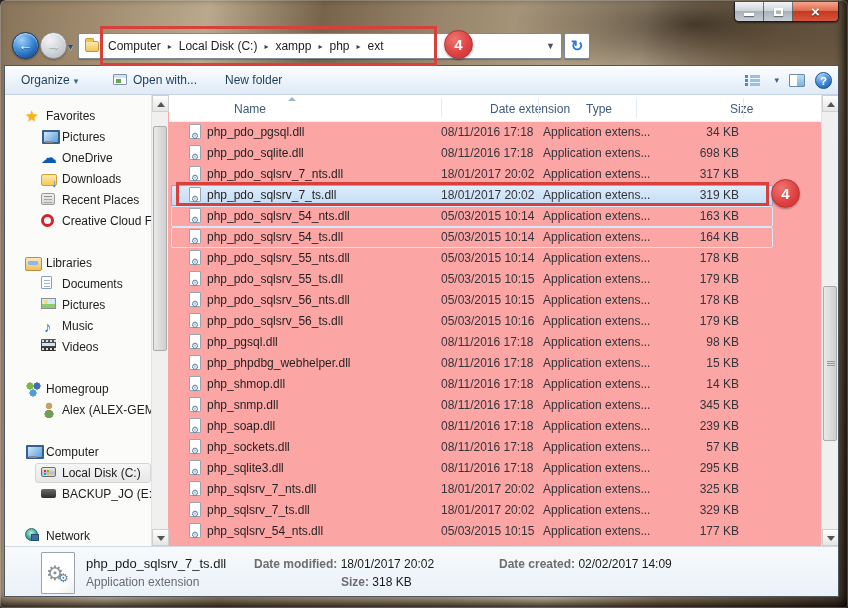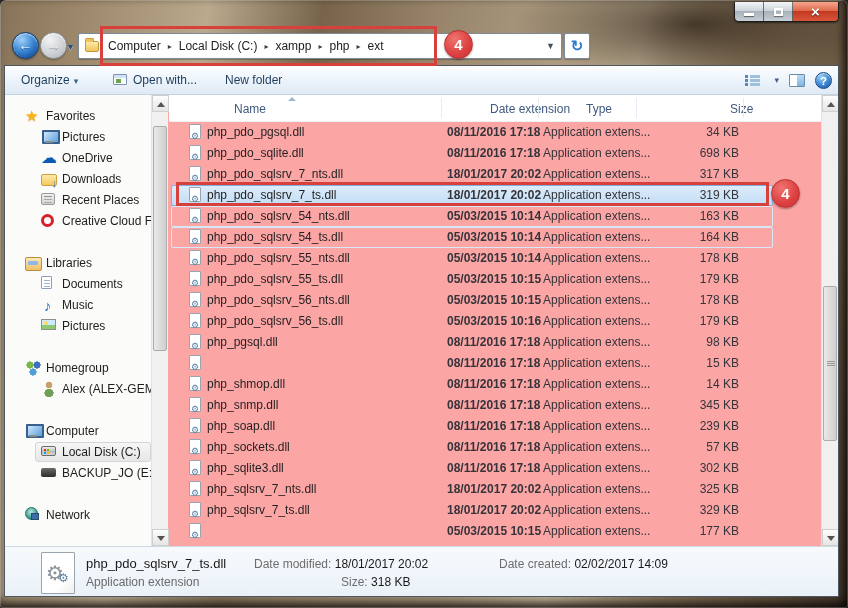--- a/index.html
+++ b/index.html
@@ -180,34 +180,34 @@
 .file-rows { position:absolute; left:164px; top:27px; width:654px; bottom:0; overflow:hidden; }
 .file-row { position:relative; height:21px; line-height:21px; color:#211f1f; }
 .file-row.selected::before { content:''; position:absolute; left:2px; width:600px; top:0; bottom:0;
   background:linear-gradient(#dcecfb,#c3ddf5); border:1px solid #84aede; border-radius:2px; }
 .file-row.hint::before { content:''; position:absolute; left:2px; width:600px; top:0; bottom:0;
   border:1px solid #d7e8f9; border-radius:2px; }
 .f-icon { position:absolute; left:20px; top:2px; width:16px; height:16px; z-index:1; }
 .i-dll-file-icon { width:12px; height:15px; background:#fff; border:1px solid #9aa4ad; border-radius:1px; }
 .i-dll-file-icon::before { content:'⚙'; position:absolute; left:1px; top:1px; font-size:9px; color:#5b84a8; }
 .f-name { position:absolute; left:38px; z-index:1; }
-.f-date { position:absolute; left:278px; z-index:1; color:#35343a;font-weight:bold; }
+.f-date { position:absolute; left:272px; z-index:1; color:#35343a; }
 .f-type { position:absolute; left:374px; z-index:1; color:#35343a; }
 .f-size { position:absolute; right:84px; z-index:1; color:#35343a; }
 
 
 .details { position:absolute; left:0; right:0; top:480px; height:52px;
   background:linear-gradient(#f7fafc,#e9f1f8); border-top:1px solid #d0d8e2; }
 .details-file-icon { position:absolute; left:36px; top:5px; width:34px; height:42px;
   background:linear-gradient(135deg,#fff 70%,#eee); border:1px solid #9aa4ad; border-radius:1px; }
 .details-file-icon::before { content:'⚙'; position:absolute; left:4px; top:8px; font-size:20px; color:#8b9298; }
 .details-file-icon::after { content:'⚙'; position:absolute; left:16px; top:18px; font-size:12px; color:#5b84a8; }
 .d-name { position:absolute; left:81px; top:9px; font-size:13px; color:#1a1a1a; }
 .d-type { position:absolute; left:81px; top:28px; color:#6b6b6b; }
-.d-lbl { color:#6d6d6d; } .d-val { color:#1a1a1a; }
+.d-lbl { color:#6d6d6d;font-weight:bold; } .d-val { color:#1a1a1a; }
 .d-modified { position:absolute; left:249px; top:10px; }
 .d-size { position:absolute; left:336px; top:28px; }
 .d-created { position:absolute; left:494px; top:10px; }
 </style>
 </head>
 <body>
 
 <div id="stage">
   <div class="frame">
 
@@ -304,29 +304,33 @@
       <span class="sb-icon i-libraries-icon"></span>
       <span class="sb-label">Libraries</span>
     </div>
     <div class="sb-children">
   <div class="sb-item sb-child">
     <span class="sb-icon i-documents-icon"></span>
     <span class="sb-label">Documents</span>
   </div>
 
   <div class="sb-item sb-child">
+    <span class="sb-icon i-pictures-icon"></span>
+    <span class="sb-label">Pictures</span>
+  </div>
+
+  <div class="sb-item sb-child">
     <span class="sb-icon i-music-icon"></span>
     <span class="sb-label">Music</span>
   </div>
 
   <div class="sb-item sb-child">
-    <span class="sb-icon i-pictures-icon"></span>
-    <span class="sb-label">Pictures</span>
-  </div>
-
+    <span class="sb-icon i-videos-icon"></span>
+    <span class="sb-label">Videos</span>
+  </div>
 </div>
   </div>
 
   <div class="sb-section">
     <div class="sb-item sb-head">
       <span class="sb-icon i-homegroup-icon"></span>
       <span class="sb-label">Homegroup</span>
     </div>
     <div class="sb-children">
   <div class="sb-item sb-child">
@@ -470,20 +474,21 @@
   <div class="file-row">
     <span class="f-icon i-dll-file-icon"></span>
     <span class="f-name">php_pgsql.dll</span>
     <span class="f-date">08/11/2016 17:18</span>
     <span class="f-type">Application extens...</span>
     <span class="f-size">98 KB</span>
   </div>
 
   <div class="file-row">
     <span class="f-icon i-dll-file-icon"></span>
+    <span class="f-name">php_phpdbg_webhelper.dll</span>
     <span class="f-date">08/11/2016 17:18</span>
     <span class="f-type">Application extens...</span>
     <span class="f-size">15 KB</span>
   </div>
 
   <div class="file-row">
     <span class="f-icon i-dll-file-icon"></span>
     <span class="f-name">php_shmop.dll</span>
     <span class="f-date">08/11/2016 17:18</span>
     <span class="f-type">Application extens...</span>
@@ -512,41 +517,42 @@
     <span class="f-date">08/11/2016 17:18</span>
     <span class="f-type">Application extens...</span>
     <span class="f-size">57 KB</span>
   </div>
 
   <div class="file-row">
     <span class="f-icon i-dll-file-icon"></span>
     <span class="f-name">php_sqlite3.dll</span>
     <span class="f-date">08/11/2016 17:18</span>
     <span class="f-type">Application extens...</span>
-    <span class="f-size">302 KB</span>
+    <span class="f-size">295 KB</span>
   </div>
 
   <div class="file-row">
     <span class="f-icon i-dll-file-icon"></span>
     <span class="f-name">php_sqlsrv_7_nts.dll</span>
     <span class="f-date">18/01/2017 20:02</span>
     <span class="f-type">Application extens...</span>
     <span class="f-size">325 KB</span>
   </div>
 
   <div class="file-row">
     <span class="f-icon i-dll-file-icon"></span>
     <span class="f-name">php_sqlsrv_7_ts.dll</span>
     <span class="f-date">18/01/2017 20:02</span>
     <span class="f-type">Application extens...</span>
     <span class="f-size">329 KB</span>
   </div>
 
   <div class="file-row">
     <span class="f-icon i-dll-file-icon"></span>
+    <span class="f-name">php_sqlsrv_54_nts.dll</span>
     <span class="f-date">05/03/2015 10:15</span>
     <span class="f-type">Application extens...</span>
     <span class="f-size">177 KB</span>
   </div>
 </div>
 
         <div class="scrollbar sb-list">
           <div class="scroll-btn up">
               <span class="tri-up"></span>
             </div>

